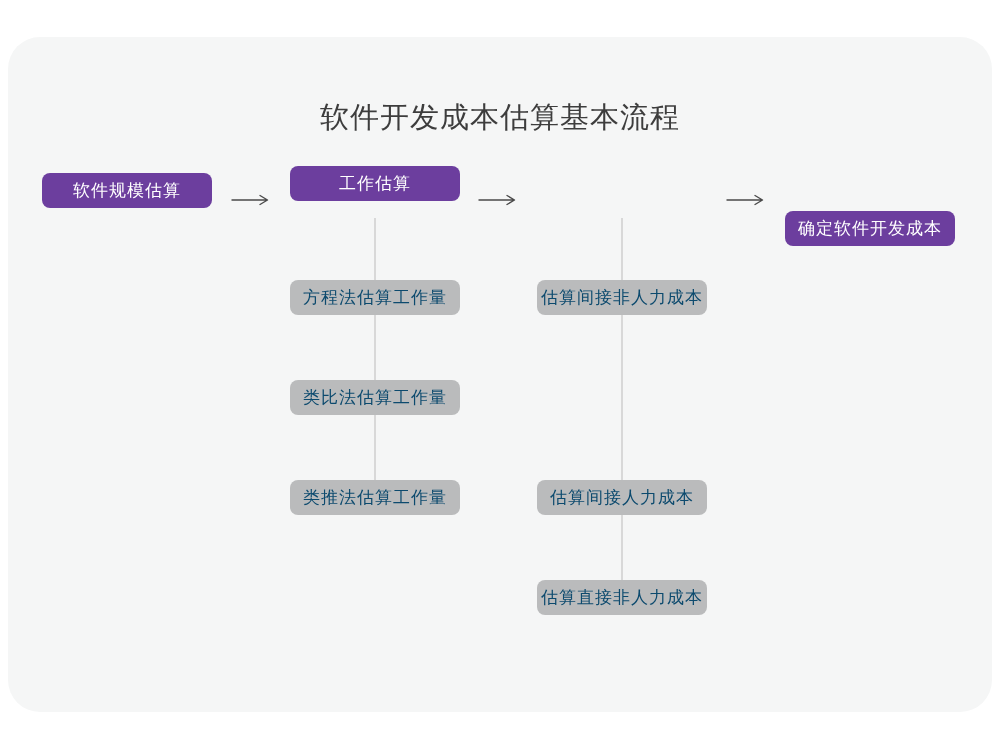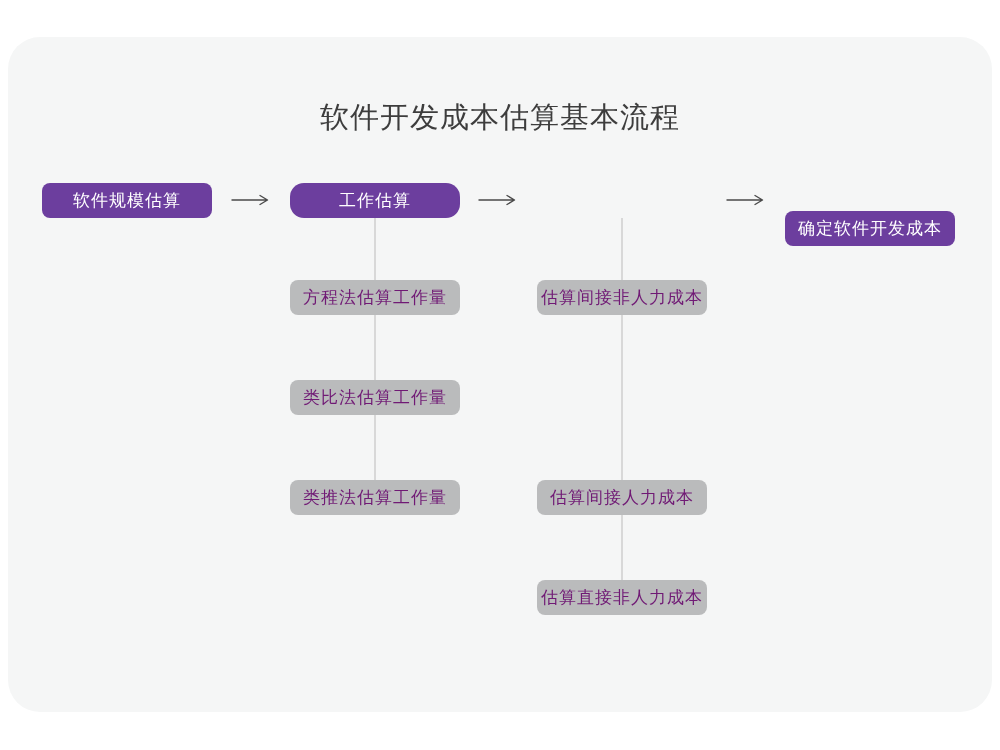--- a/index.html
+++ b/index.html
@@ -26,23 +26,23 @@
     position:absolute;left:0;top:98px;width:1000px;
     text-align:center;font-size:29px;font-weight:500;
     letter-spacing:1px;color:var(--title-text);
   }
   .node{
     position:absolute;width:170px;height:35px;border-radius:8px;
     display:flex;align-items:center;justify-content:center;
     font-size:17px;letter-spacing:1px;color:var(--node-text);
   }
   .node.purple{background:var(--node-purple);}
-  .node.gray{background:var(--node-gray);color:#701a75;text-align:center;}
-  .main-node-1{left:42px;top:183px;}
-  .main-node-2{left:290px;top:183px;border-radius:14px;}
+  .node.gray{background:var(--node-gray);color:#0c4a6e;text-align:center;}
+  .main-node-1{left:42px;top:173px;}
+  .main-node-2{left:290px;top:166px;}
   .main-node-3{left:537px;top:183px;}
   .main-node-4{left:785px;top:183px;margin-top:28px;}
   .arrow{
     position:absolute;top:194px;width:40px;height:12px;color:var(--arrow);
   }
   .arrow-1{left:231px;}
   .arrow-2{left:478px;}
   .arrow-3{left:726px;}
   .vline{
     position:absolute;width:2px;background:var(--connector);top:218px;

